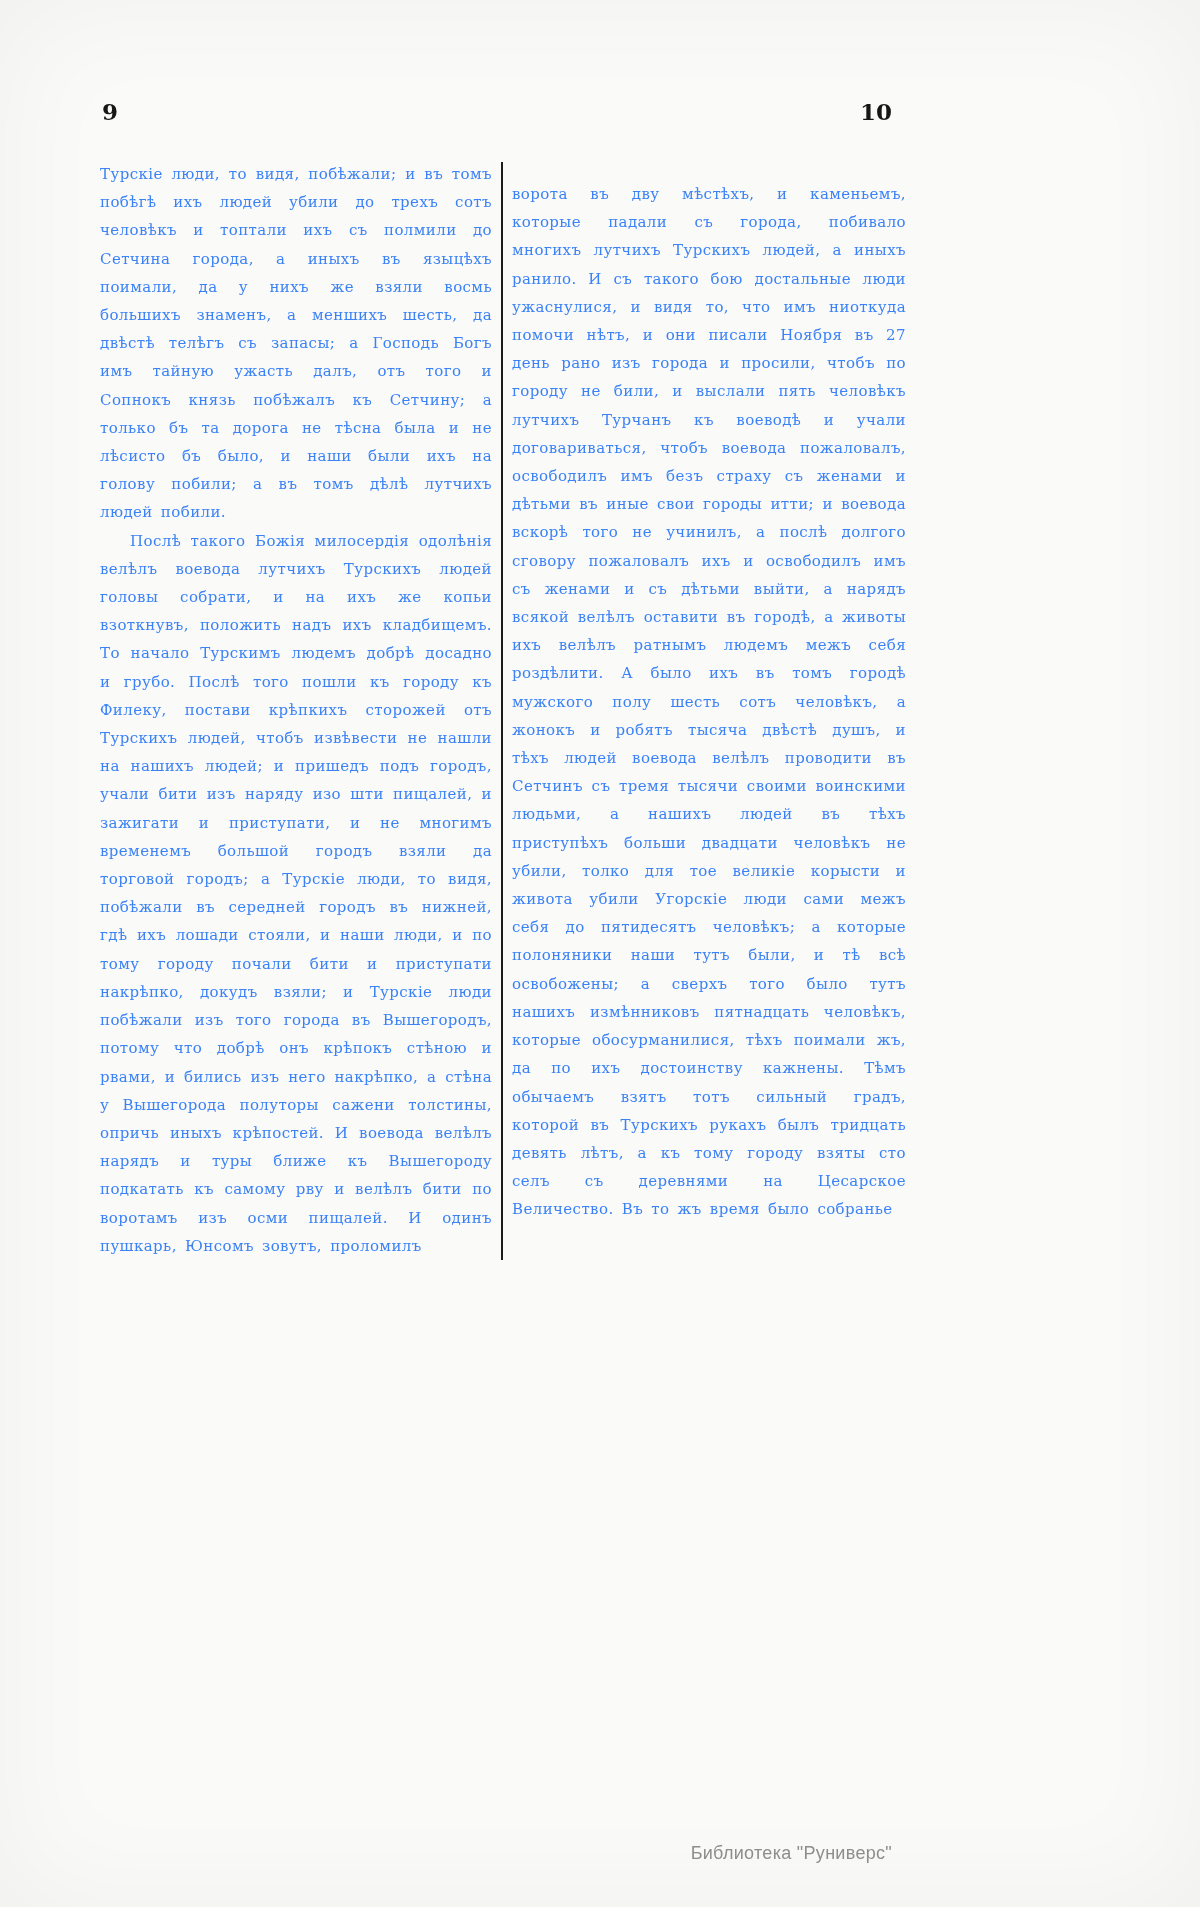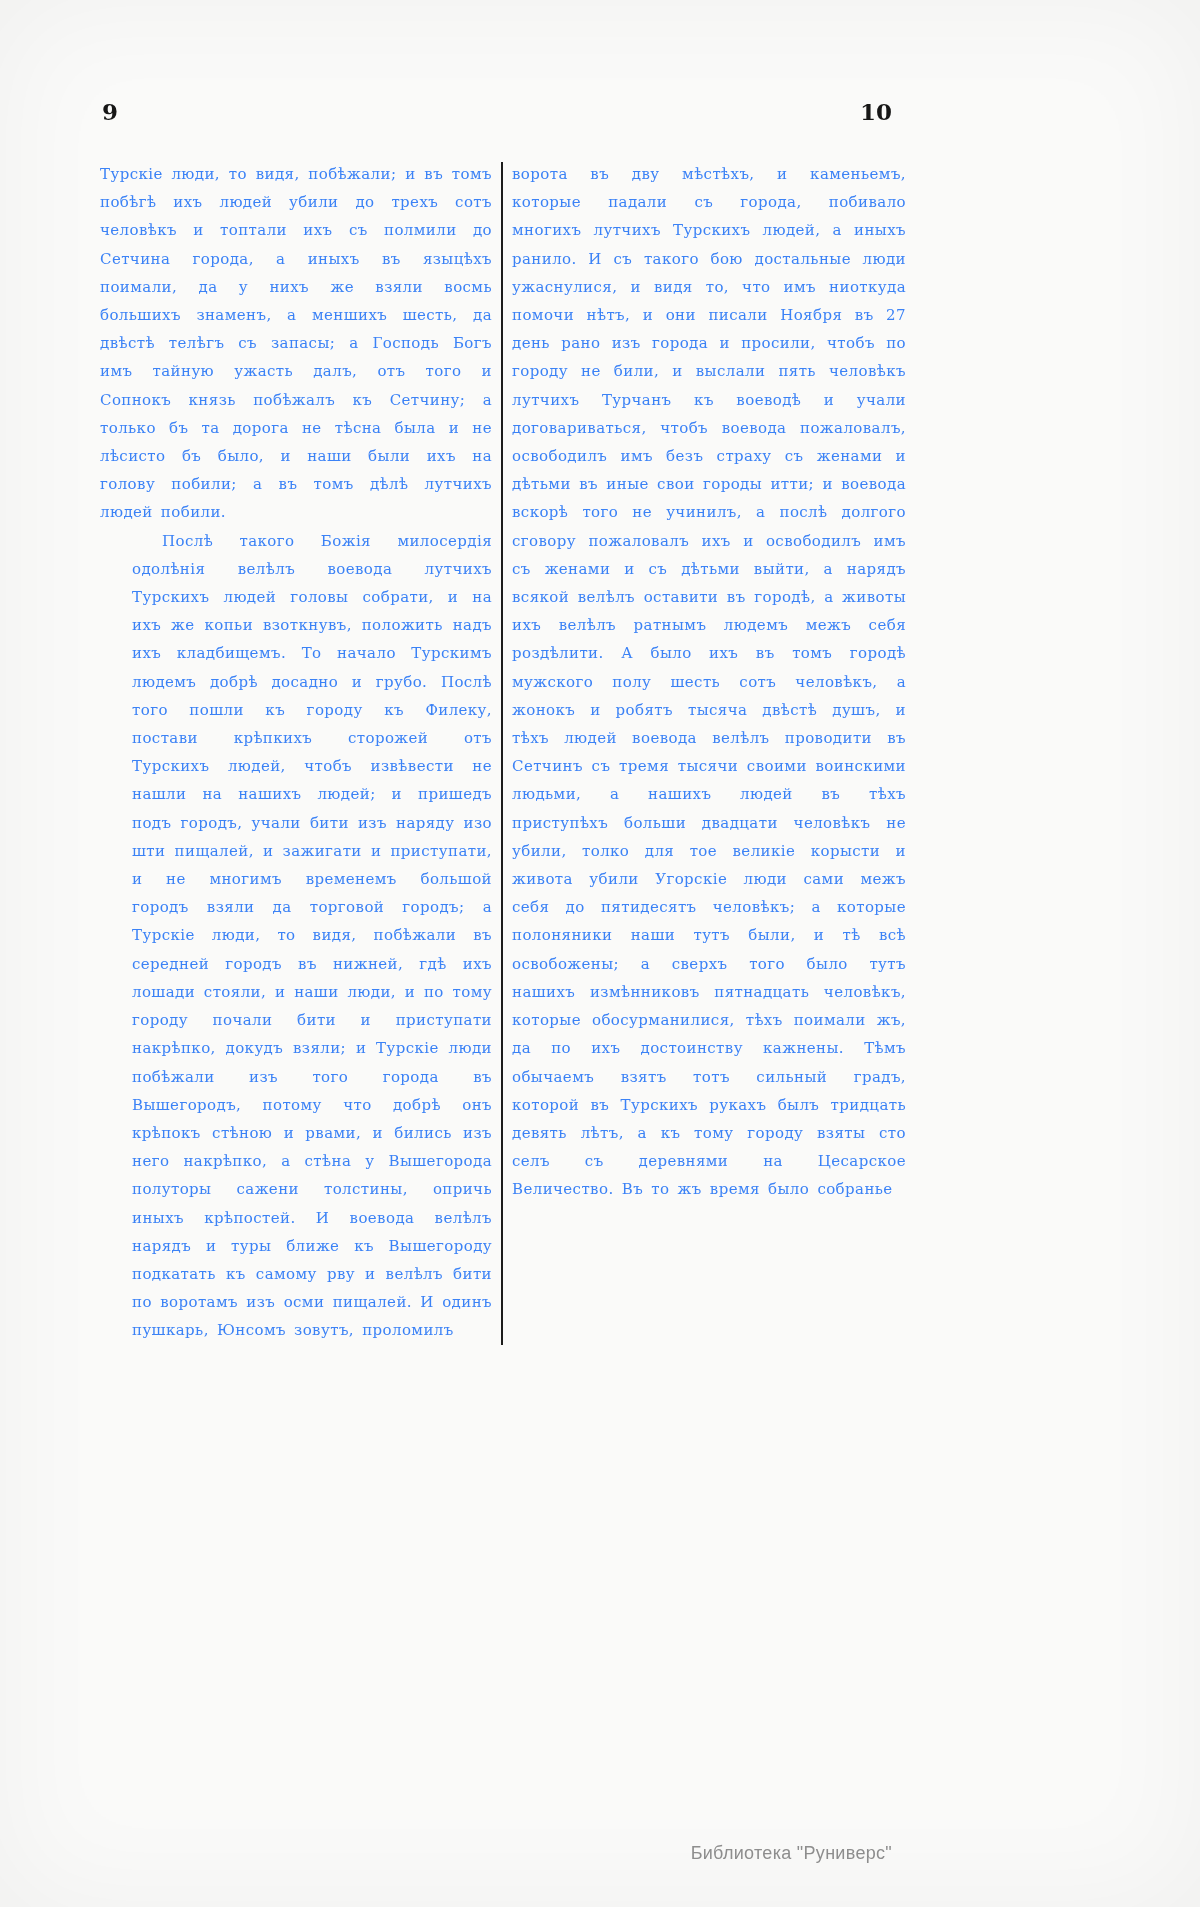--- a/index.html
+++ b/index.html
@@ -49,23 +49,23 @@
     font-size: 15px;
     font-weight: 400;
     line-height: 28.2px;
     text-align: justify;
     letter-spacing: 0.4px;
     word-spacing: 3px;
     color: #3b82f6;
     text-rendering: optimizeLegibility;
   }
   .col p { margin: 0; }
-  .col p.indent { text-indent: 30px; margin-left: 32px; }
+  .col p.indent { text-indent: 30px; }
   .col-left  { width: 392px; }
-  .col-right { width: 394px; }
+  .col-right { width: 394px; margin-top: 20px; }
   .divider {
     width: 2px;
     background: #1c1c1c;
     margin: 2px 9px 0 9px;
     align-self: stretch;
   }
   .watermark {
     position: absolute;
     top: 1843px;
     left: 100px;

